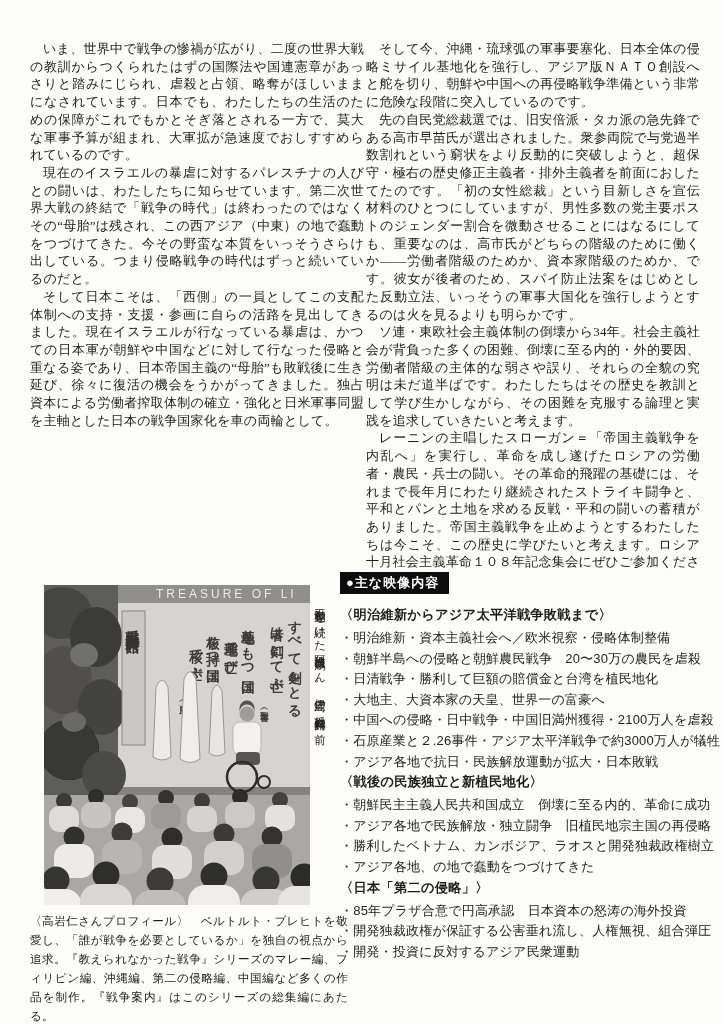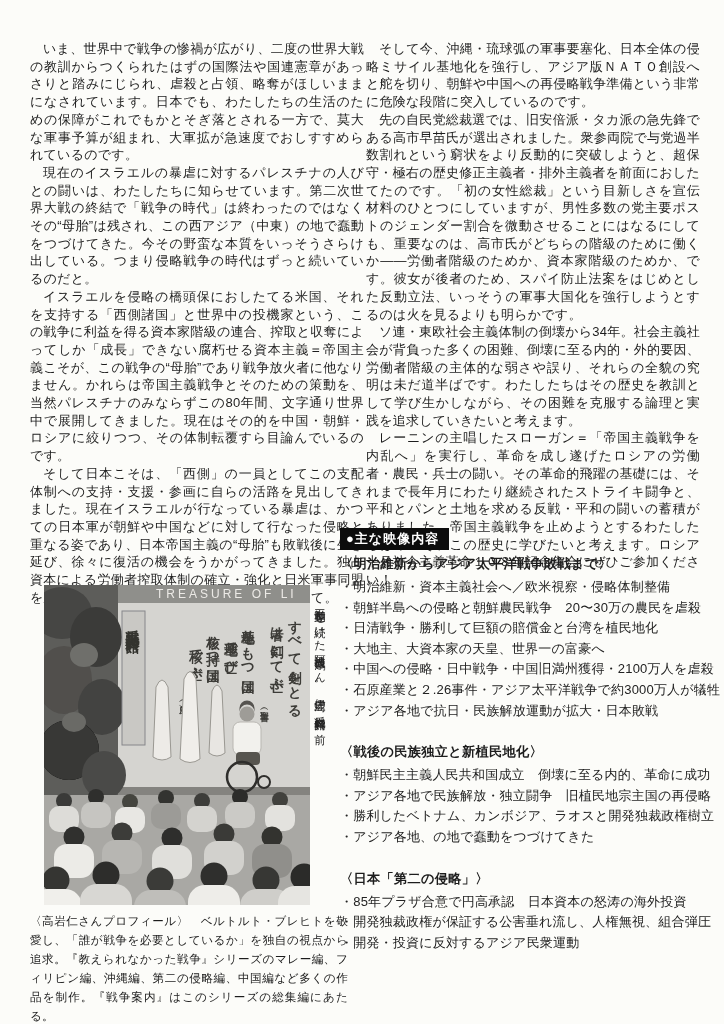--- a/index.html
+++ b/index.html
@@ -3,39 +3,39 @@
 <meta charset="utf-8">
 <style>
   * { margin:0; padding:0; box-sizing:border-box; }
   html,body { background:#e9e9e5; }
   .page {
     position:relative; width:724px; height:1024px; margin:0 auto;
     background:#fcfcf9; color:#1d1d1d; overflow:hidden;
   }
   .body-col {
     position:absolute; width:334px;
-    font-family:Liberation Sans, sans-serif;
+    font-family:Liberation Serif, serif;
     font-size:13px; line-height:17.7px; letter-spacing:0.25px;
     text-align:justify;
   }
   .body-col p { text-indent:1em; }
   .col-left  { left:30px;  top:40px; }
   .col-right { left:366px; top:40px; }
 
   .video {
-    position:absolute; left:340px; top:528px; width:380px;
+    position:absolute; left:340px; top:572px; width:380px;
     font-family:"Liberation Sans","DejaVu Sans",sans-serif;
   }
   .badge {
     display:inline-block; background:#0c0c0c; color:#ffffff;
     font-weight:bold; font-size:13px; line-height:17px;
     padding:2px 10px 3px 6px; letter-spacing:1px;
   }
-  .group { margin-top:21px; }
-  .group.first { margin-top:4px; }
+  .group { }
+  .group.first { margin-top:11px; }
   .group-heading {
     font-weight:bold; font-size:13.2px; line-height:20px;
     letter-spacing:0.3px; margin-bottom:3px; white-space:nowrap;
   }
   .group-item {
     font-size:13px; line-height:20.6px; letter-spacing:0.2px;
     color:#222; white-space:nowrap;
   }
 
   .photo-fig { position:absolute; left:44px; top:585px; width:225px; height:320px; }
@@ -56,21 +56,20 @@
   .v-text { writing-mode:vertical-rl; text-orientation:upright; }
 </style>
 </head>
 <body>
 
 <div class="page">
 
   <div class="body-col col-left">
     <p>いま、世界中で戦争の惨禍が広がり、二度の世界大戦の教訓からつくられたはずの国際法や国連憲章があっさりと踏みにじられ、虐殺と占領、略奪がほしいままになされています。日本でも、わたしたちの生活のための保障がこれでもかとそぎ落とされる一方で、莫大な軍事予算が組まれ、大軍拡が急速度でおしすすめられているのです。</p>
     <p>現在のイスラエルの暴虐に対するパレスチナの人びとの闘いは、わたしたちに知らせています。第二次世界大戦の終結で「戦争の時代」は終わったのではなくその“母胎”は残され、この西アジア（中東）の地で蠢動をつづけてきた。今その野蛮な本質をいっそうさらけ出している。つまり侵略戦争の時代はずっと続いているのだと。</p>
-    <p>イスラエルを侵略の橋頭保におしたてる米国、それを支持する「西側諸国」と世界中の投機家という、この戦争に利益を得る資本家階級の連合、搾取と収奪によってしか「成長」できない腐朽せる資本主義＝帝国主義こそが、この戦争の“母胎”であり戦争放火者に他なりません。かれらは帝国主義戦争とそのための策動を、当然パレスチナのみならずこの80年間、文字通り世界中で展開してきました。現在はその的を中国・朝鮮・ロシアに絞りつつ、その体制転覆すら目論んでいるのです。</p>
     <p>そして日本こそは、「西側」の一員としてこの支配体制への支持・支援・参画に自らの活路を見出してきました。現在イスラエルが行なっている暴虐は、かつての日本軍が朝鮮や中国などに対して行なった侵略と重なる姿であり、日本帝国主義の“母胎”も敗戦後に生き延び、徐々に復活の機会をうかがってきました。独占資本による労働者搾取体制の確立・強化と日米軍事同盟を主軸とした日本の戦争国家化を車の両輪として。</p>
   </div>
 
   <div class="body-col col-right">
     <p>そして今、沖縄・琉球弧の軍事要塞化、日本全体の侵略ミサイル基地化を強行し、アジア版ＮＡＴＯ創設へと舵を切り、朝鮮や中国への再侵略戦争準備という非常に危険な段階に突入しているのです。</p>
     <p>先の自民党総裁選では、旧安倍派・タカ派の急先鋒である高市早苗氏が選出されました。衆参両院で与党過半数割れという窮状をより反動的に突破しようと、超保守・極右の歴史修正主義者・排外主義者を前面におしたてたのです。「初の女性総裁」という目新しさを宣伝材料のひとつにしていますが、男性多数の党主要ポストのジェンダー割合を微動させることにはなるにしても、重要なのは、高市氏がどちらの階級のために働くか――労働者階級のためか、資本家階級のためか、です。彼女が後者のため、スパイ防止法案をはじめとした反動立法、いっそうの軍事大国化を強行しようとするのは火を見るよりも明らかです。</p>
     <p>ソ連・東欧社会主義体制の倒壊から34年。社会主義社会が背負った多くの困難、倒壊に至る内的・外的要因、労働者階級の主体的な弱さや誤り、それらの全貌の究明は未だ道半ばです。わたしたちはその歴史を教訓として学び生かしながら、その困難を克服する論理と実践を追求していきたいと考えます。</p>
     <p>レーニンの主唱したスローガン＝「帝国主義戦争を内乱へ」を実行し、革命を成し遂げたロシアの労働者・農民・兵士の闘い。その革命的飛躍の基礎には、それまで長年月にわたり継続されたストライキ闘争と、平和とパンと土地を求める反戦・平和の闘いの蓄積がありました。帝国主義戦争を止めようとするわたしたちは今こそ、この歴史に学びたいと考えます。ロシア十月社会主義革命１０８年記念集会にぜひご参加ください！</p>
   </div>
 

